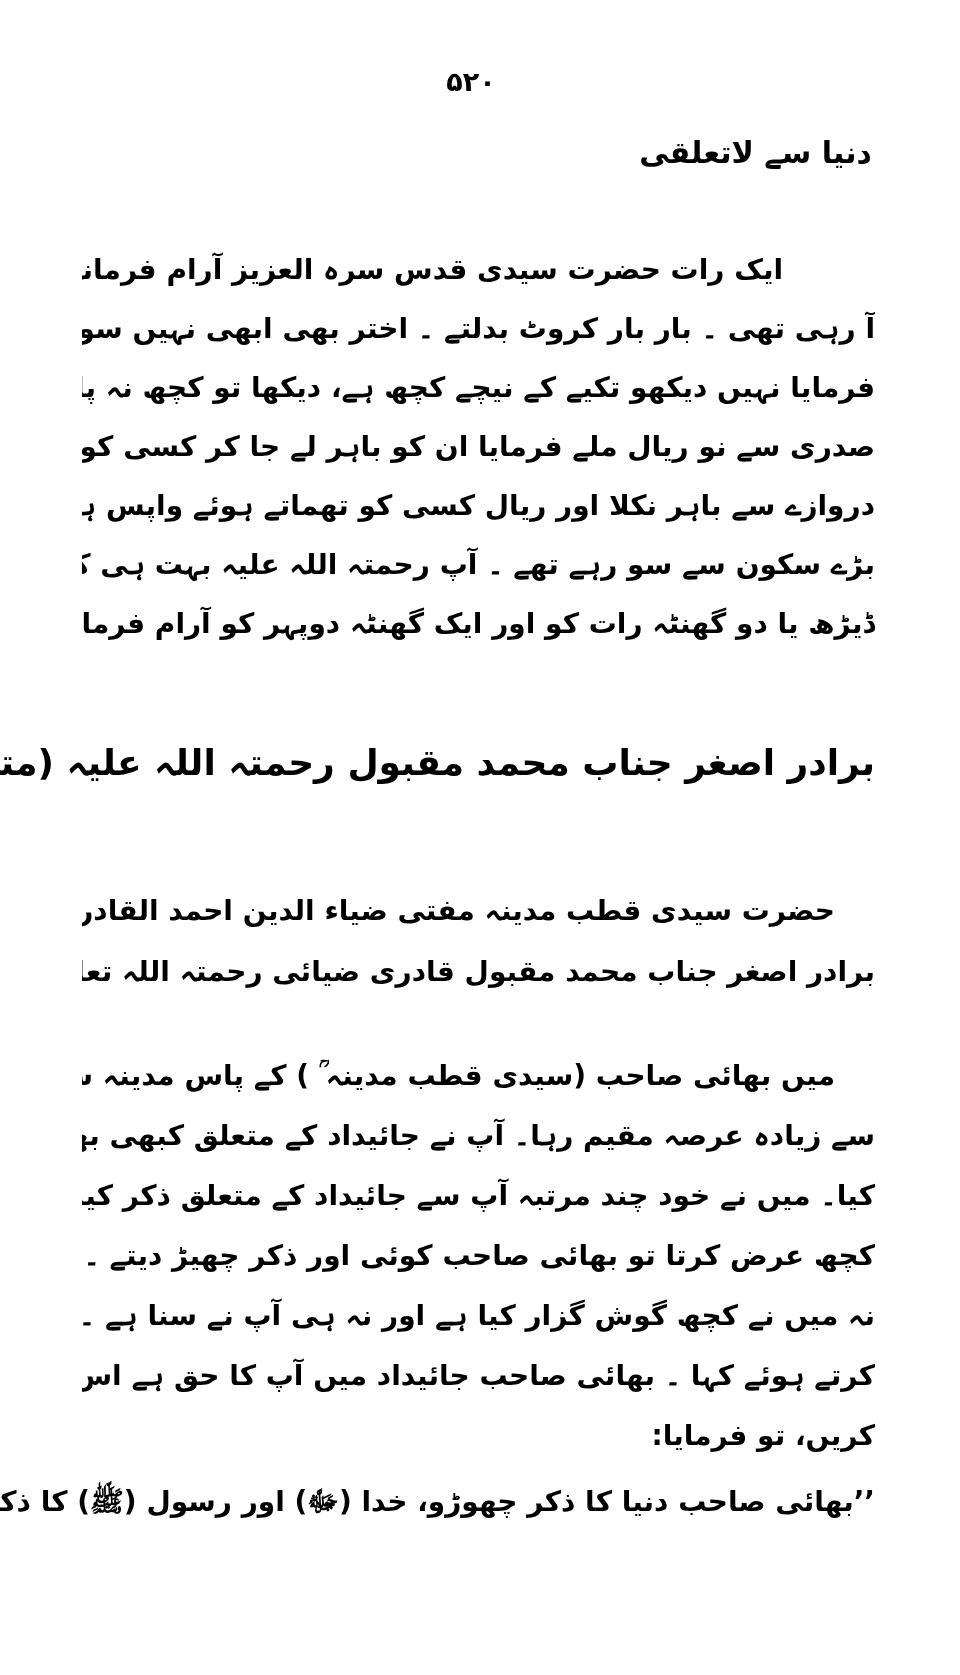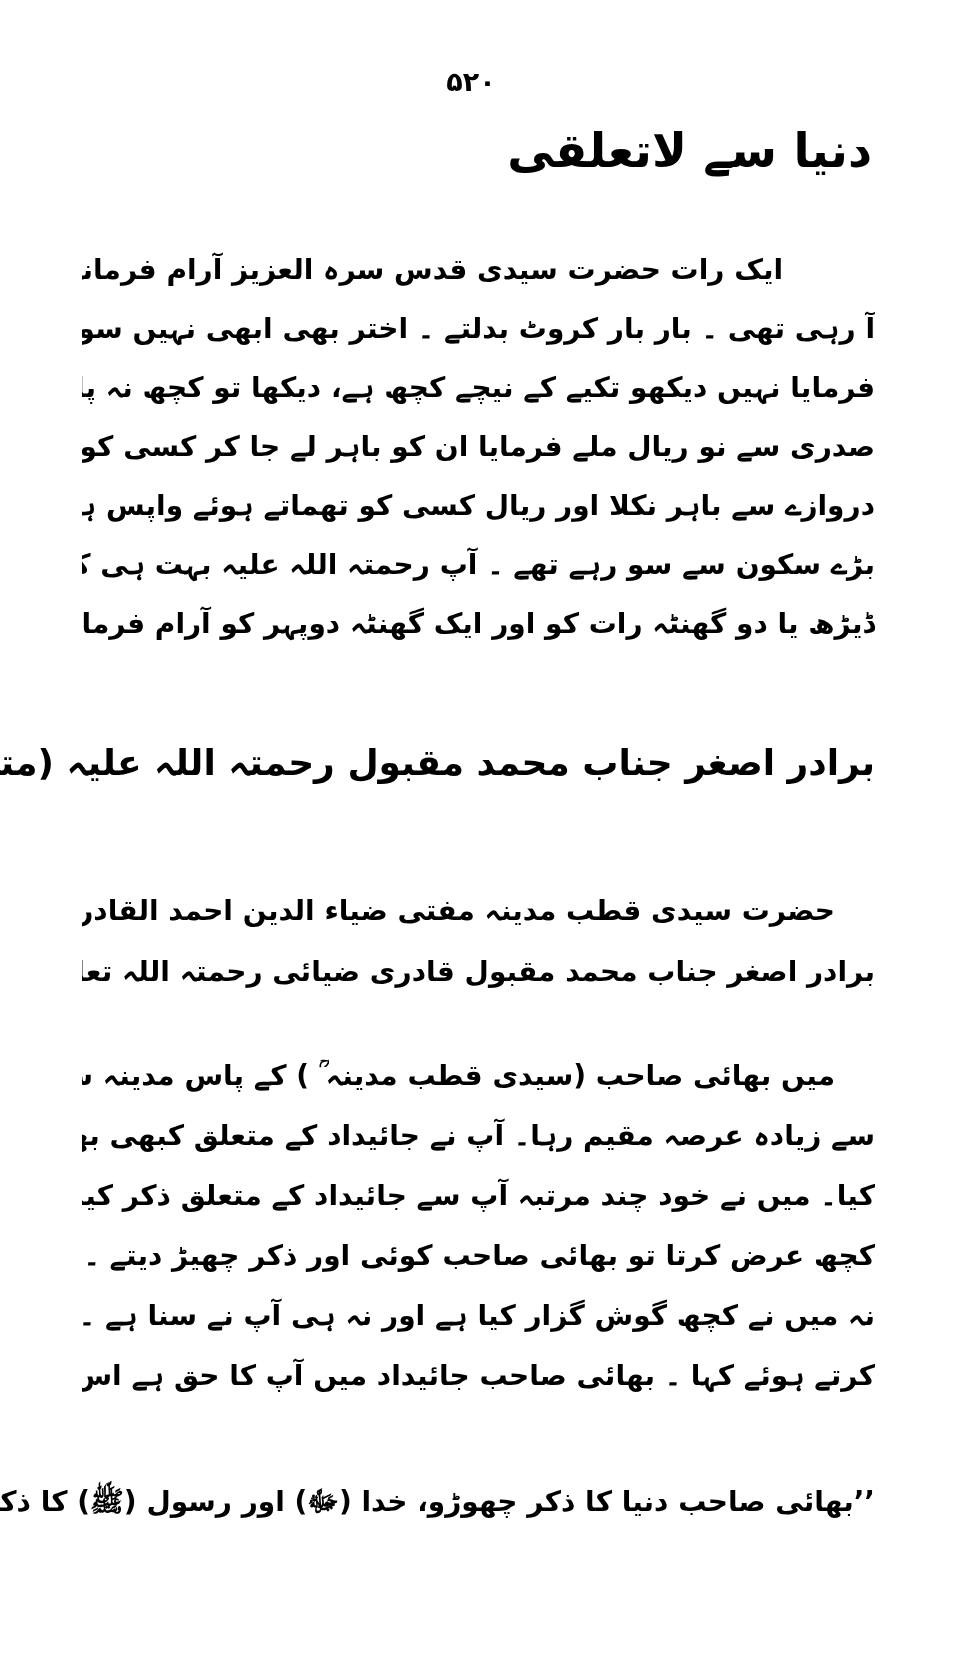--- a/index.html
+++ b/index.html
@@ -23,23 +23,23 @@
     top: 66px;
     left: 0;
     right: 18px;
     text-align: center;
     font-size: 27px;
     font-weight: bold;
     letter-spacing: 2px;
   }
   .main-heading {
     position: absolute;
-    top: 118px;
+    top: 132px;
     right: 88px;
-    font-size: 47px;
+    font-size: 30px;
     font-weight: bold;
     line-height: 1.4;
   }
   .para {
     position: absolute;
     right: 85px;
     left: 82px;
     font-size: 28px;
     font-weight: bold;
   }
@@ -113,17 +113,18 @@
     <span class="line">برادر اصغر جناب محمد مقبول قادری ضیائی رحمتہ اللہ تعالیٰ علیہ نے ایک مرتبہ اختر سے بیان</span>
   </div>
 
   <div class="para para3">
     <span class="line indent-small">میں بھائی صاحب (سیدی قطب مدینہ ؒ ) کے پاس مدینہ شریف میں چھ ماہ</span>
     <span class="line">سے زیادہ عرصہ مقیم رہا۔ آپ نے جائیداد کے متعلق کبھی بھی، کسی طرح کا کوئی استفسار نہ</span>
     <span class="line">کیا۔ میں نے خود چند مرتبہ آپ سے جائیداد کے متعلق ذکر کیا، جب بھی میں اس کے متعلق</span>
     <span class="line">کچھ عرض کرتا تو بھائی صاحب کوئی اور ذکر چھیڑ دیتے ۔ یا اس طرح خاموش رہتے، جیسے کہ</span>
     <span class="line">نہ میں نے کچھ گوش گزار کیا ہے اور نہ ہی آپ نے سنا ہے ۔ ایک مرتبہ میں نے بار بار اصرار</span>
     <span class="line">کرتے ہوئے کہا ۔ بھائی صاحب جائیداد میں آپ کا حق ہے اس کے متعلق کچھ گفتگو</span>
+    <span class="line end-line">کریں، تو فرمایا:</span>
   </div>
 
   <div class="quote-line">’’بھائی صاحب دنیا کا ذکر چھوڑو، خدا (ﷻ) اور رسول (ﷺ) کا ذکر کرو،</div>
 
 </div>
 
 </body></html>

